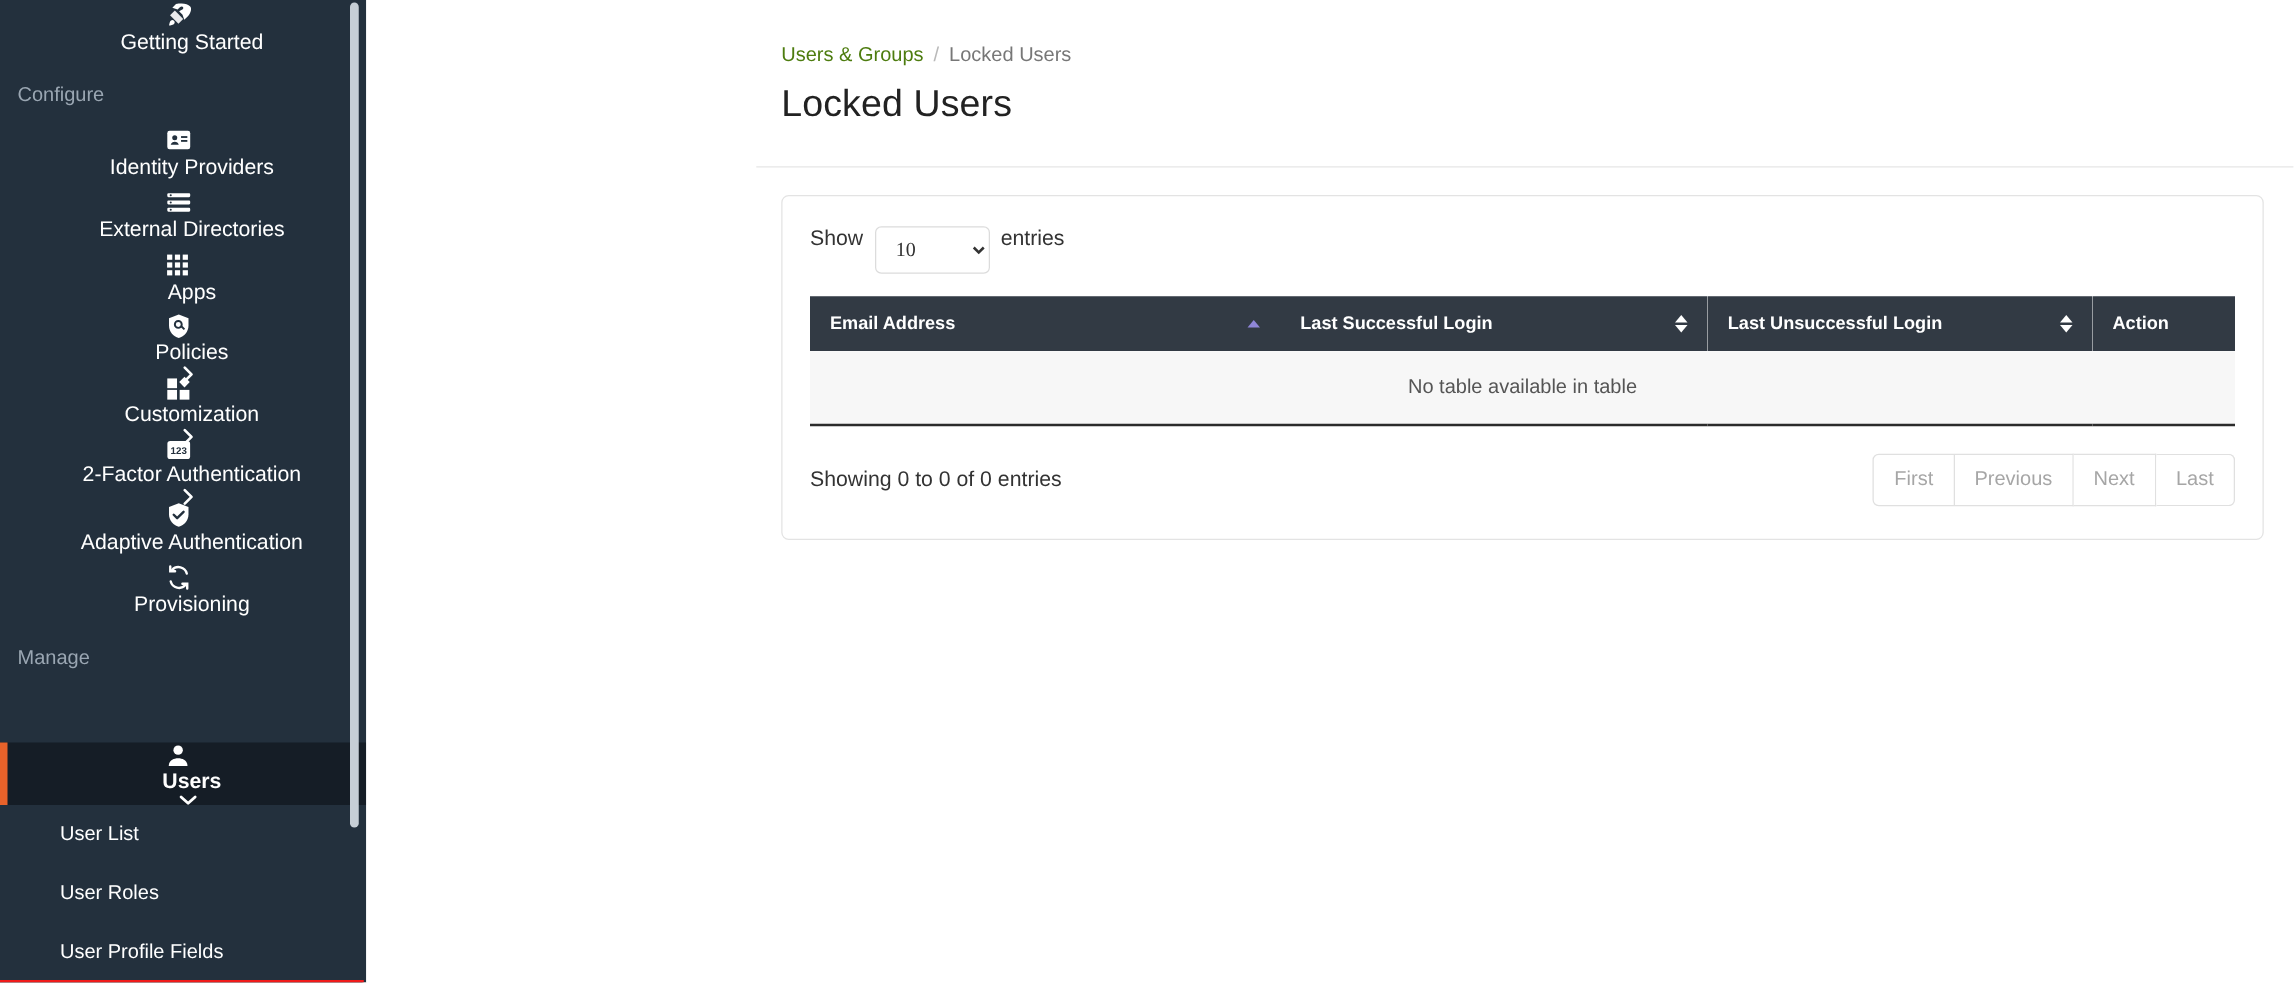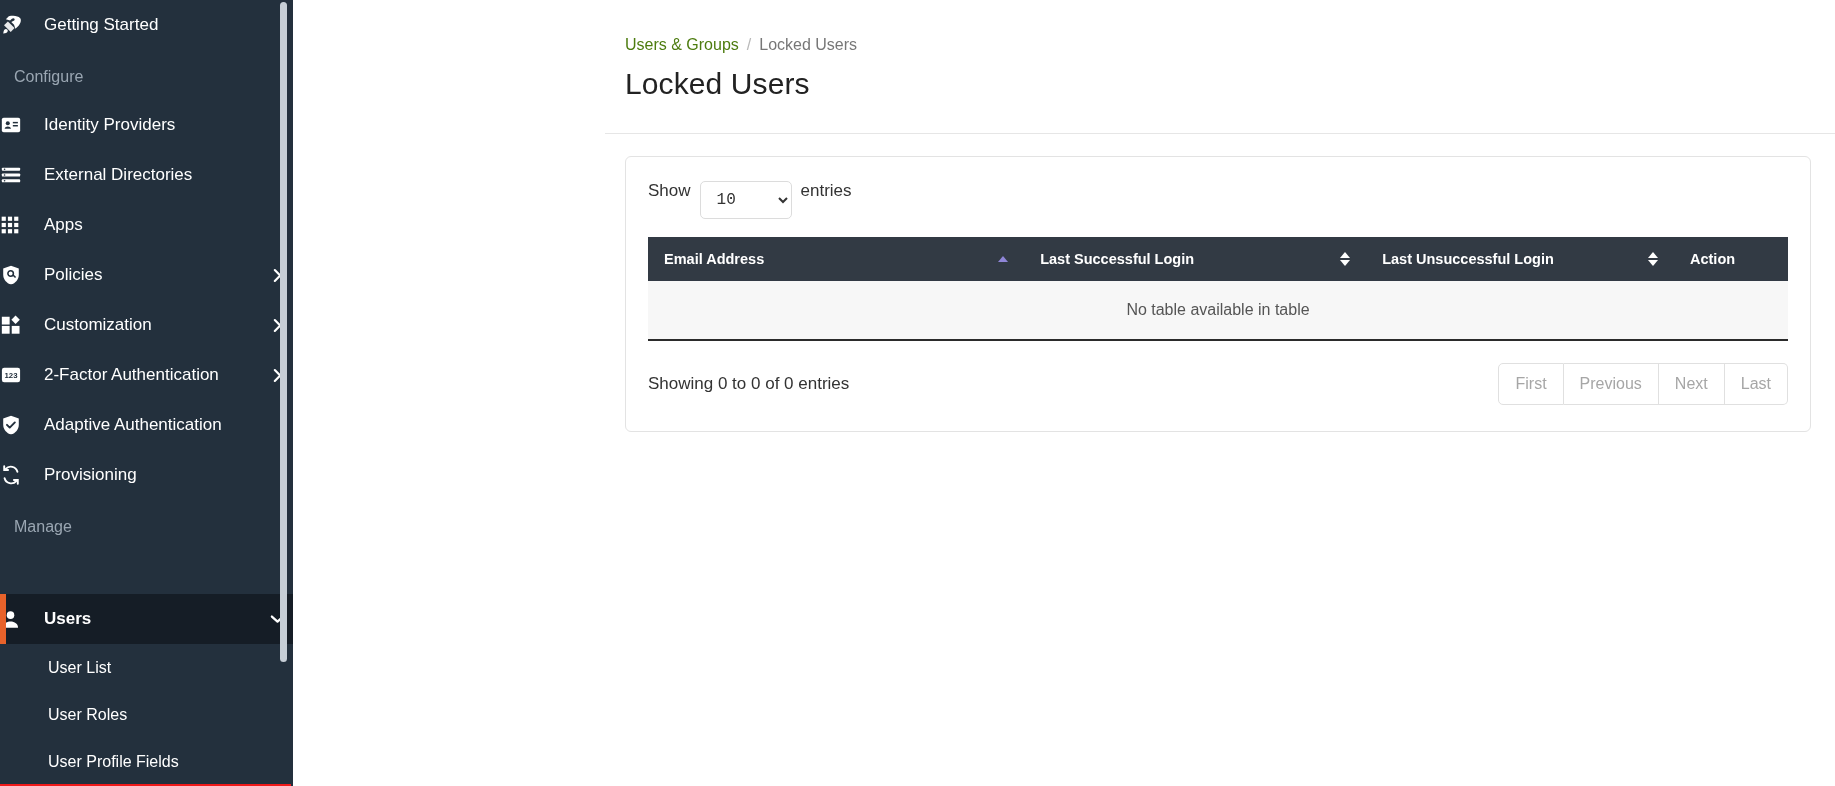--- a/index.html
+++ b/index.html
@@ -26,25 +26,27 @@
     background: transparent;
   }
   .sb-thumb {
     position: absolute; top: 2px; right: 3px; width: 7px; height: 660px;
     background: #c6ced6; border-radius: 4px;
   }
 
   .nav-item {
     display: flex; align-items: center;
     height: 50px;
+    padding-left: 14px;
     color: #ffffff;
     font-size: 17px;
     position: relative;
     cursor: pointer;
     white-space: nowrap;
+    flex-direction: column;
   }
   .nav-item .ico {
     width: 30px; min-width: 30px; height: 24px;
     display: flex; align-items: center; justify-content: flex-start;
     margin-right: 14px;
   }
   .nav-item .lbl { flex: 1; }
   .nav-item .chev {
     width: 26px; min-width: 26px;
     display: flex; align-items: center; justify-content: center;
@@ -130,21 +132,21 @@
 
   .card-top {
     display: flex; align-items: center; justify-content: space-between;
     margin-bottom: 18px;
   }
   .len-wrap { display: flex; gap: 9px; font-size: 17px; color: #333; }
   .len-sel {
     width: 92px; height: 38px;
     border: 1px solid #dcdcdc; border-radius: 5px;
     background: #fff; color: #333;
-    font-size: 16px; font-family: Liberation Mono, monospace;
+    font-size: 16px; font-family: Liberation Serif, serif;
     padding-left: 12px;
     cursor: pointer;
   }
   .search-in {
     width: 222px; height: 40px;
     border: 1px solid #dcdcdc; border-radius: 5px;
     padding: 0 12px;
     font-size: 16px; color: #333;
     font-family: "Liberation Sans", sans-serif;
   }

